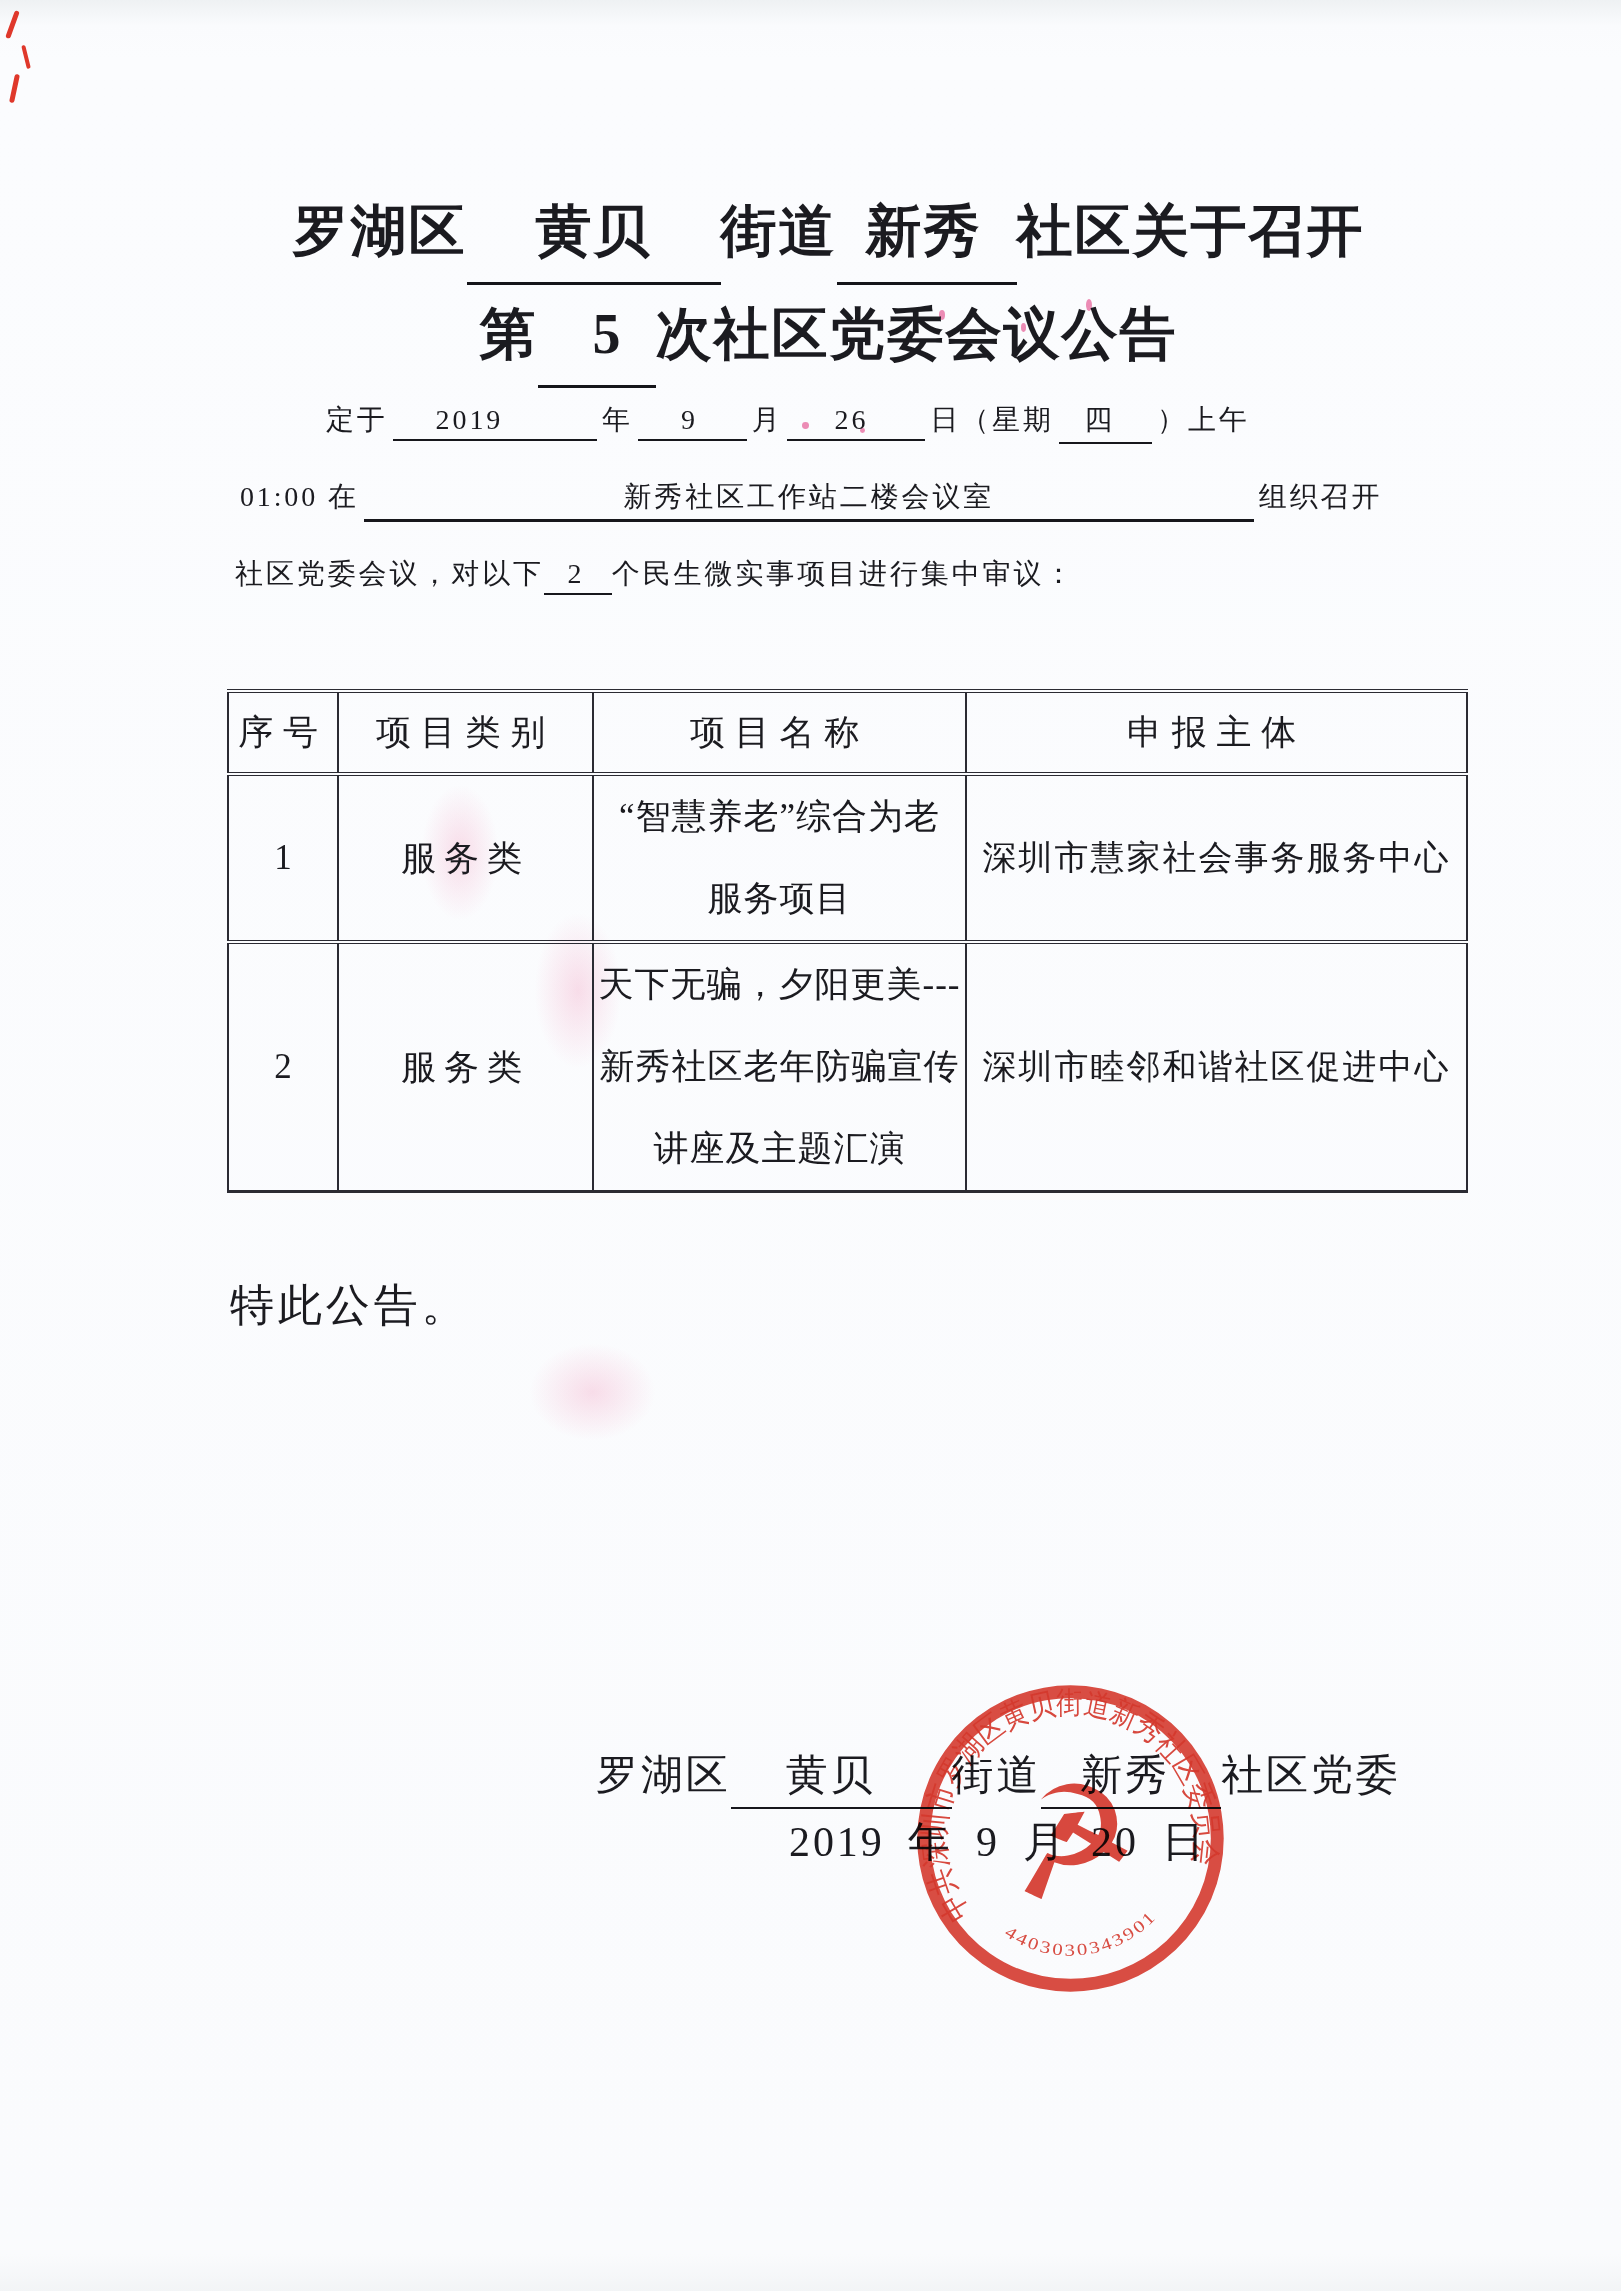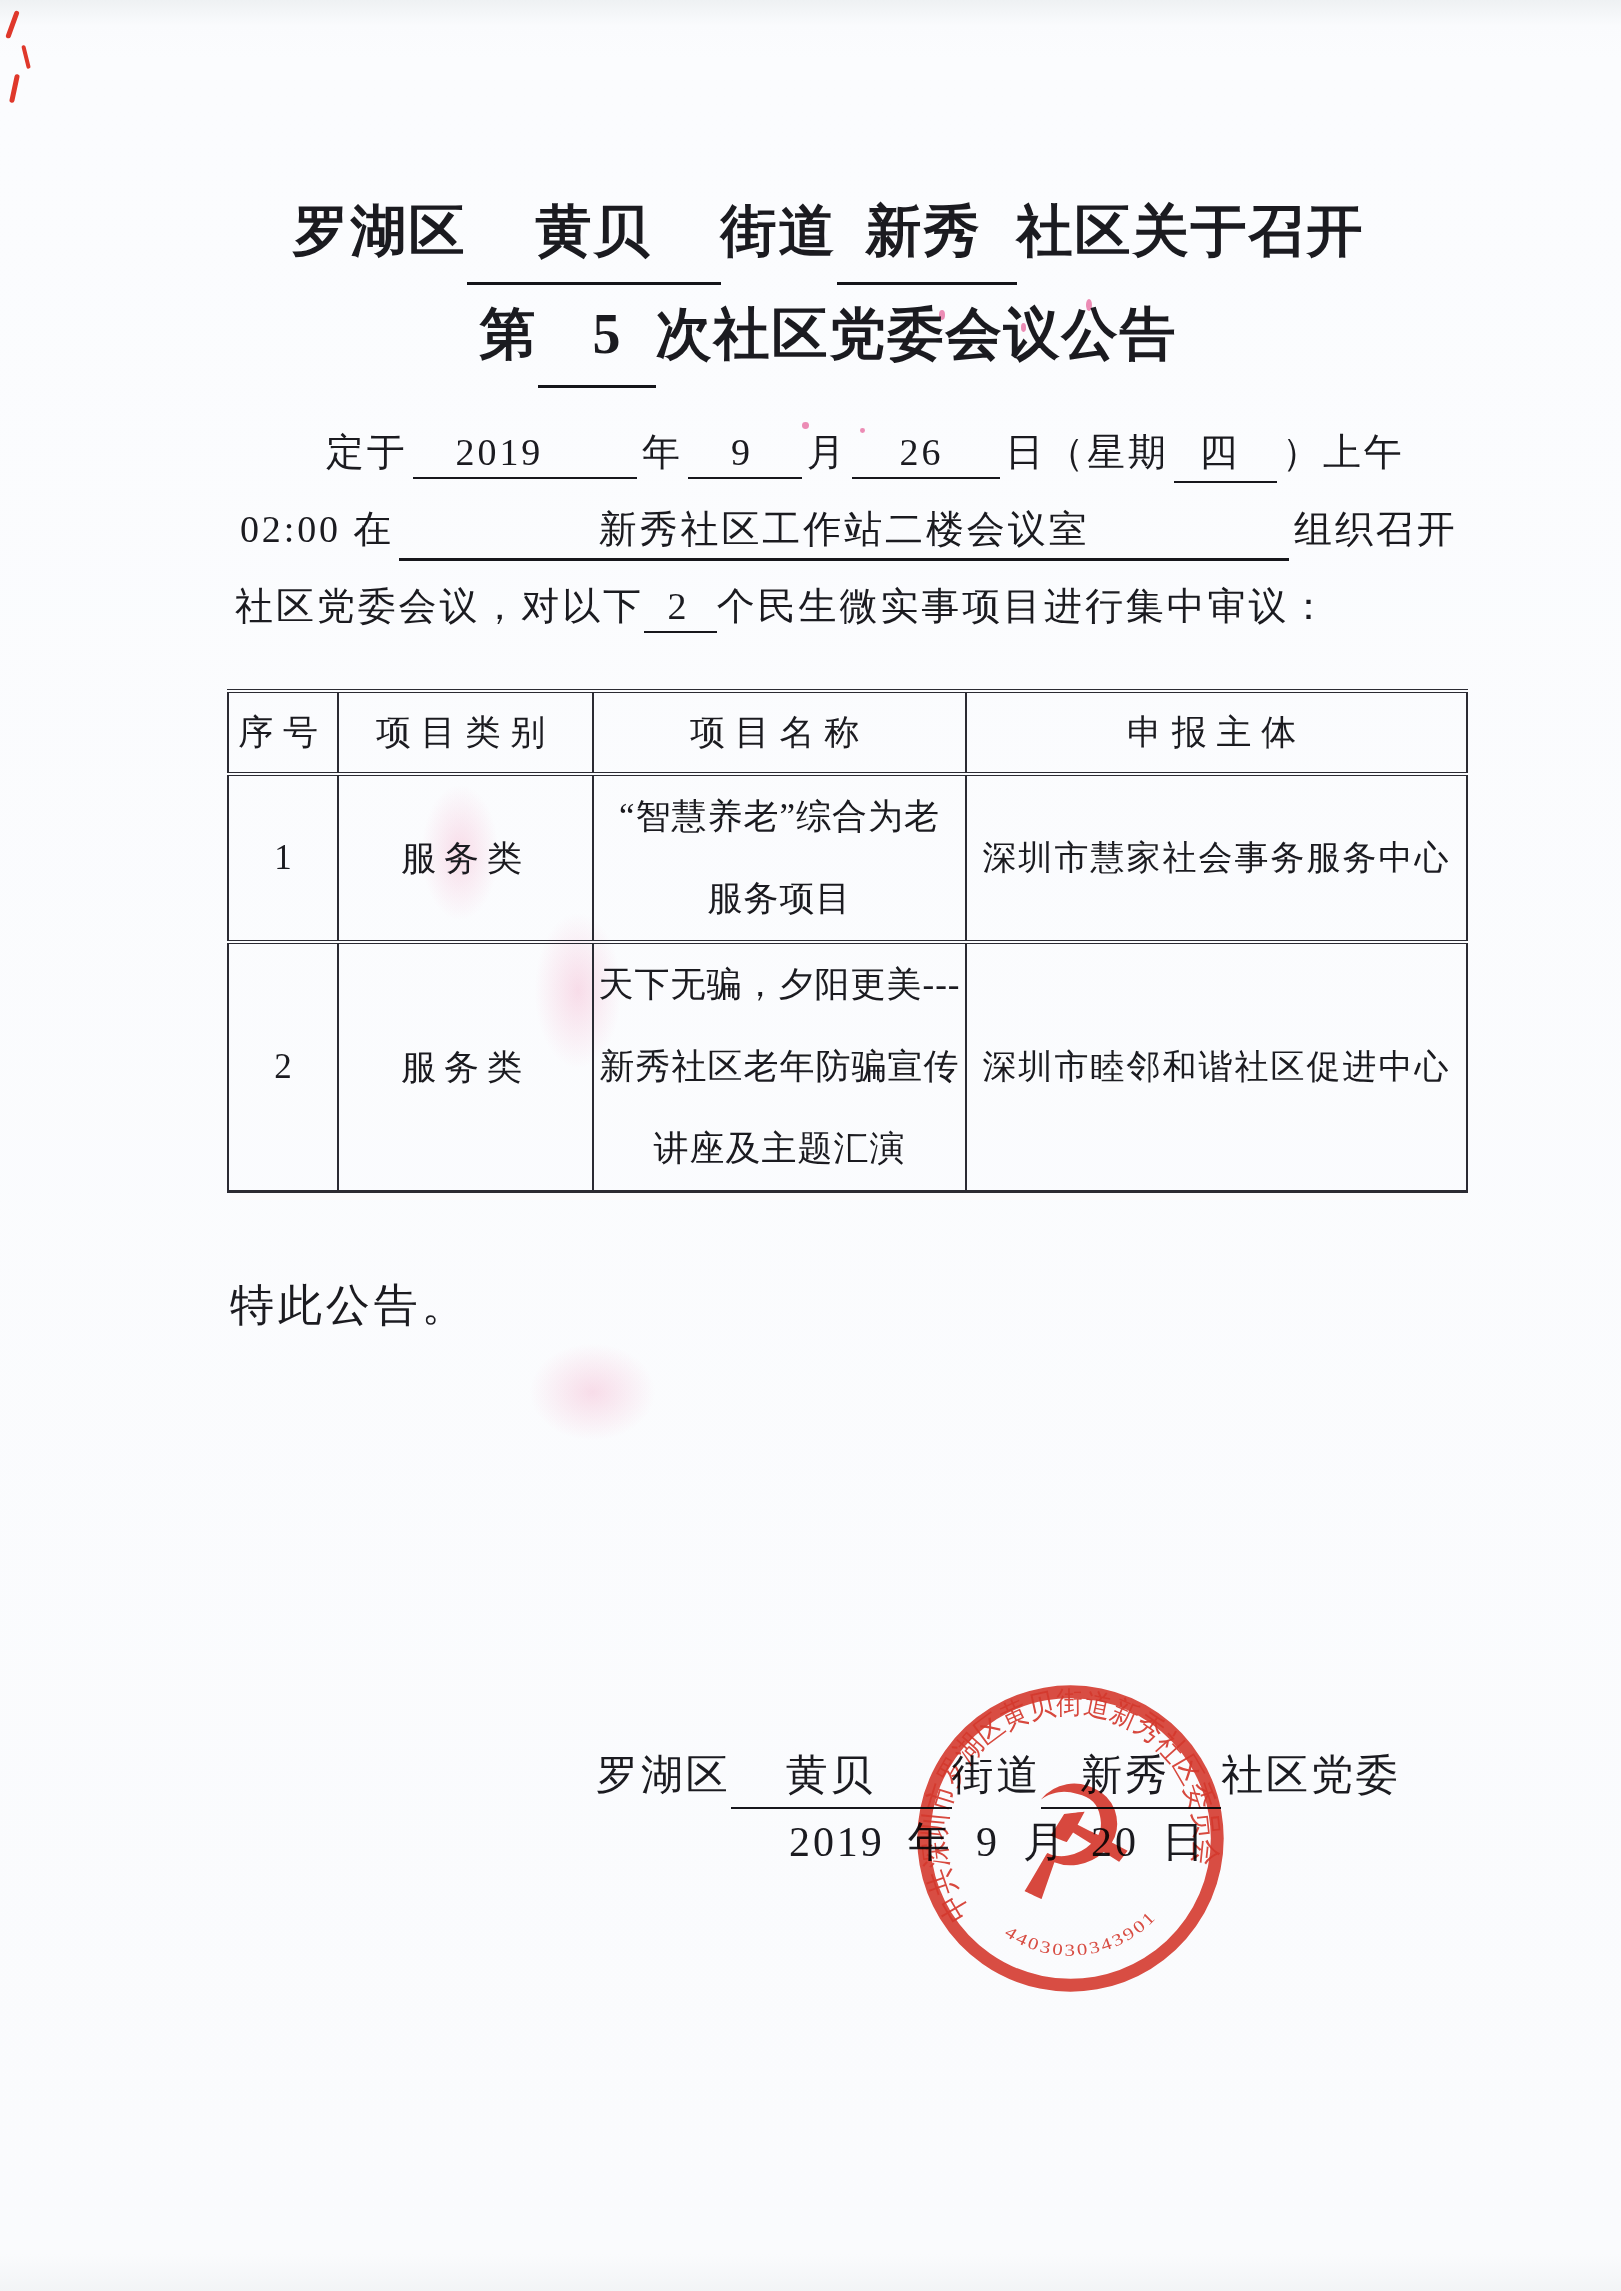--- a/index.html
+++ b/index.html
@@ -9,21 +9,21 @@
     color:#1b1b20;font-family:"Liberation Serif","DejaVu Serif",serif;overflow:hidden;
   }
   
   .title{position:absolute;top:182px;left:0;width:100%;text-align:center;
     font-weight:bold;font-size:56px;line-height:98px;letter-spacing:2px;white-space:nowrap;padding-left:18px;}
   .tu{display:inline-block;border-bottom:3.9px solid #15151a;padding-bottom:2px;}
   .tu-a{padding-left:69px;padding-right:69px;}
   .tu-b{padding-left:29px;padding-right:35px;}
   .tu-c{padding-left:55px;padding-right:33px;}
   
-  .para{position:absolute;left:235px;top:427px;width:1235px;font-size:38px;letter-spacing:2.9px;}
+  .para{position:absolute;left:235px;top:401px;width:1235px;font-size:28px;letter-spacing:2.9px;}
   .body-line{height:77px;white-space:nowrap;}
   .indent{margin-left:86px;}
   .bu{display:inline-block;border-bottom:2.9px solid #17171c;padding-bottom:2.9px;}
   .bu-2019{padding-left:43px;padding-right:94px;}
   .bu-9{padding-left:43px;padding-right:49px;}
   .bu-26{padding-left:47px;padding-right:57px;}
   .bu-thu{padding-left:25.5px;padding-right:37px;}
   .bu-venue{min-width:890px;text-align:center;border-bottom-width:3.9px;}
   .bu-2{padding-left:23.5px;padding-right:27.4px;}
   .ct{margin:0 4.9px;}
@@ -78,21 +78,21 @@
   <div class="speck" style="left:1021px;top:323px;width:4.9px;height:8.8px;"></div>
   <div class="speck" style="left:1086px;top:299px;width:5.9px;height:11.8px;"></div>
 
   <div class="title">
     <div><span>罗湖区</span><span class="tu tu-a">黄贝</span><span>街道</span><span class="tu tu-b">新秀</span><span>社区关于召开</span></div>
     <div><span>第</span><span class="tu tu-c">5</span><span>次社区党委会议公告</span></div>
   </div>
 
   <div class="para">
     <div class="body-line indent"><span class="ct">定于</span><span class="bu bu-2019">2019</span><span class="ct">年</span><span class="bu bu-9">9</span><span class="ct">月</span><span class="bu bu-26">26</span><span class="ct">日（星期</span><span class="bu bu-thu">四</span><span class="ct">）上午</span></div>
-    <div class="body-line"><span class="ct">02:00 在</span><span class="bu bu-venue">新秀社区工作站二楼会议室</span><span class="ct">组织召开</span></div>
+    <div class="body-line"><span class="ct">01:00 在</span><span class="bu bu-venue">新秀社区工作站二楼会议室</span><span class="ct">组织召开</span></div>
     <div class="body-line"><span>社区党委会议，对以下</span><span class="bu bu-2">2</span><span>个民生微实事项目进行集中审议：</span></div>
   </div>
 
   <table class="mtbl">
     <colgroup>
         <col style="width:110px">
         <col style="width:255px">
         <col style="width:373px">
         <col style="width:501px">
       </colgroup>

